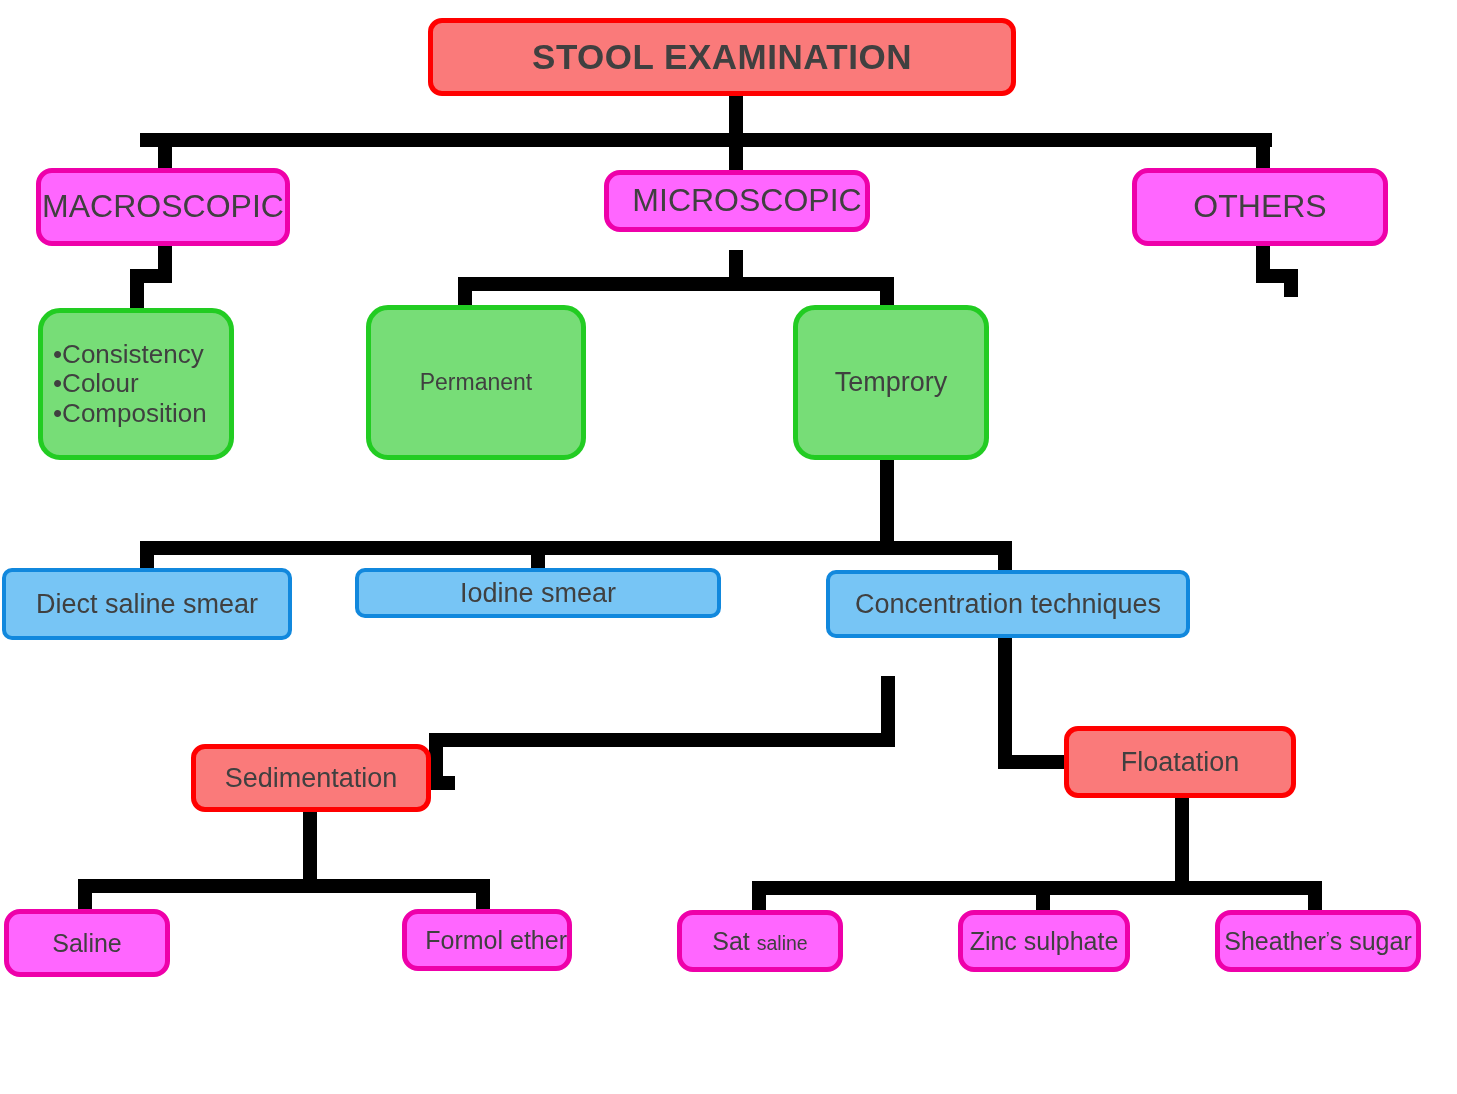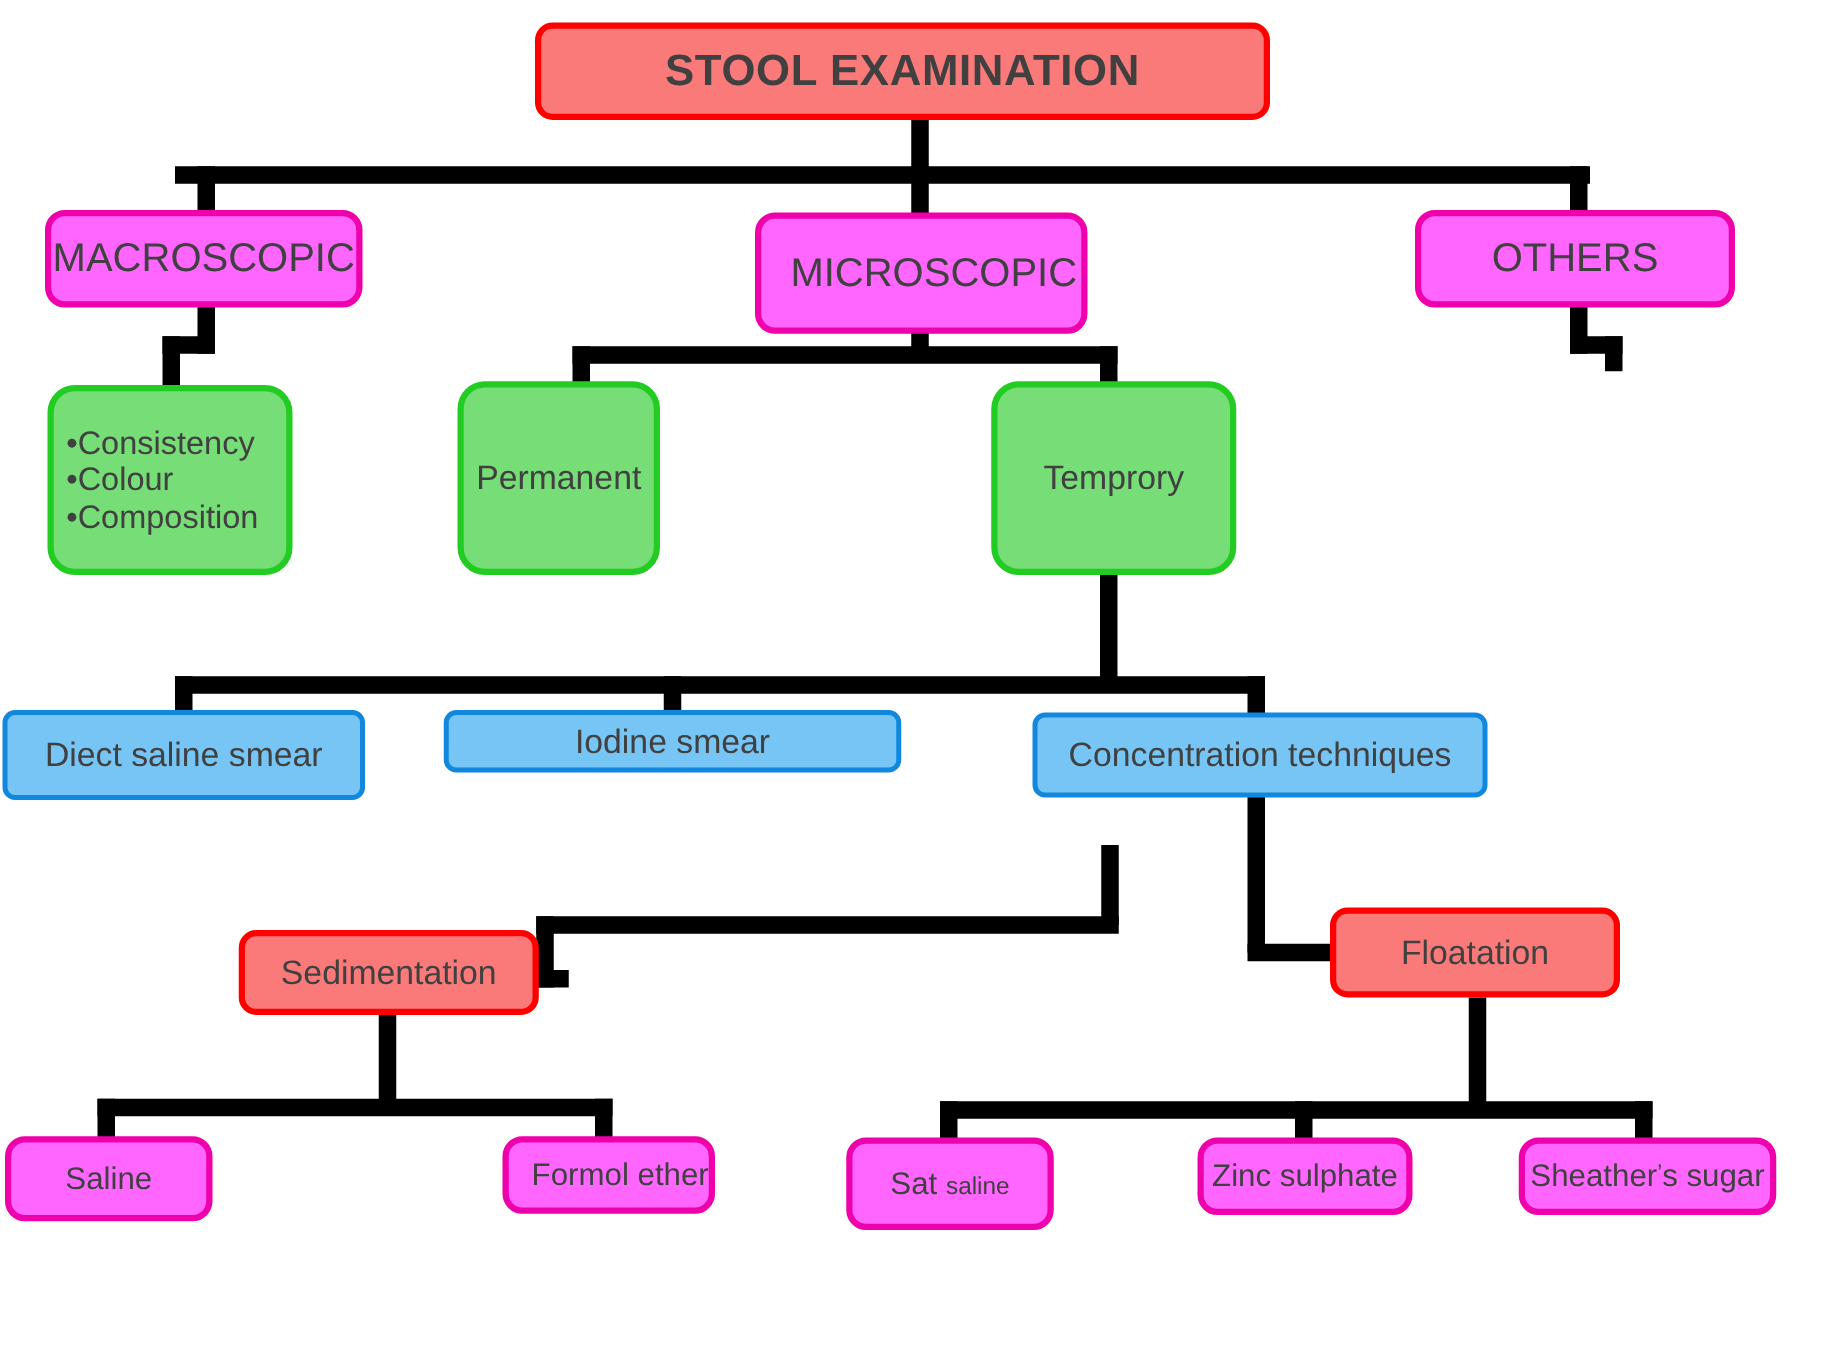--- a/index.html
+++ b/index.html
@@ -117,37 +117,37 @@
   <div class="conn" style="left:1308px; top:881px; width:14px; height:30px;"></div>
 
   <div class="node n-red" style="left:428px; top:18px; width:588px; height:78px; font-size:35px; font-weight:bold; letter-spacing:0.5px;">
     <span>STOOL EXAMINATION</span>
   </div>
 
   <div class="node n-magenta" style="left:36px; top:168px; width:254px; height:78px; font-size:32px;">
     <span>MACROSCOPIC</span>
   </div>
 
-  <div class="node n-magenta" style="left:604px; top:170px; width:266px; height:97px; font-size:32px;padding-left:20px;">
+  <div class="node n-magenta" style="left:604px; top:170px; width:266px; height:62px; font-size:32px;padding-left:20px;">
     <span>MICROSCOPIC</span>
   </div>
 
   <div class="node n-magenta" style="left:1132px; top:168px; width:256px; height:78px; font-size:32px;">
     <span>OTHERS</span>
   </div>
 
   <div class="node n-green left" style="left:38px; top:308px; width:196px; height:152px; font-size:26px;">
     <div class="bullets">
       <div>•<span>Consistency</span></div>
       <div>•<span>Colour</span></div>
       <div>•<span>Composition</span></div>
     </div>
   </div>
 
-  <div class="node n-green" style="left:366px; top:305px; width:162px; height:155px; font-size:27px;text-align:right;">
+  <div class="node n-green" style="left:366px; top:305px; width:220px; height:155px; font-size:23px;text-align:right;">
     <span>Permanent</span>
   </div>
 
   <div class="node n-green" style="left:793px; top:305px; width:196px; height:155px; font-size:27px;">
     <span>Temprory</span>
   </div>
 
 
   <div class="node n-blue" style="left:2px; top:568px; width:290px; height:72px; font-size:27px;">
     <span>Diect saline smear</span>
@@ -170,21 +170,21 @@
   </div>
 
   <div class="node n-magenta" style="left:4px; top:909px; width:166px; height:68px; font-size:25px;">
     <span>Saline</span>
   </div>
 
   <div class="node n-magenta" style="left:402px; top:909px; width:170px; height:62px; font-size:25px;justify-content:flex-end;">
     <span>Formol ether</span>
   </div>
 
-  <div class="node n-magenta" style="left:677px; top:910px; width:166px; height:74px; font-size:25px;">
+  <div class="node n-magenta" style="left:677px; top:910px; width:166px; height:62px; font-size:25px;">
     <span>
       <span>Sat</span>
       <span class="sub">saline</span>
     </span>
   </div>
 
   <div class="node n-magenta" style="left:958px; top:910px; width:172px; height:62px; font-size:25px;">
     <span>Zinc sulphate</span>
   </div>
 

